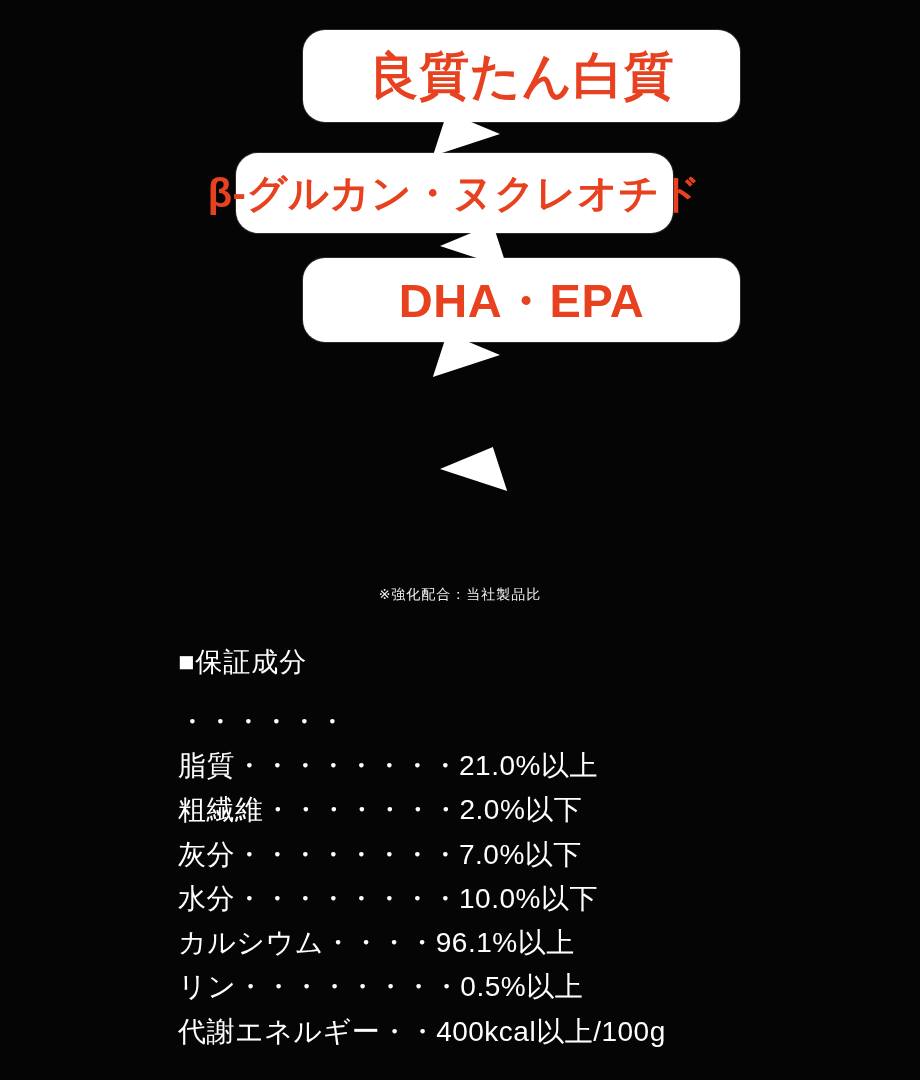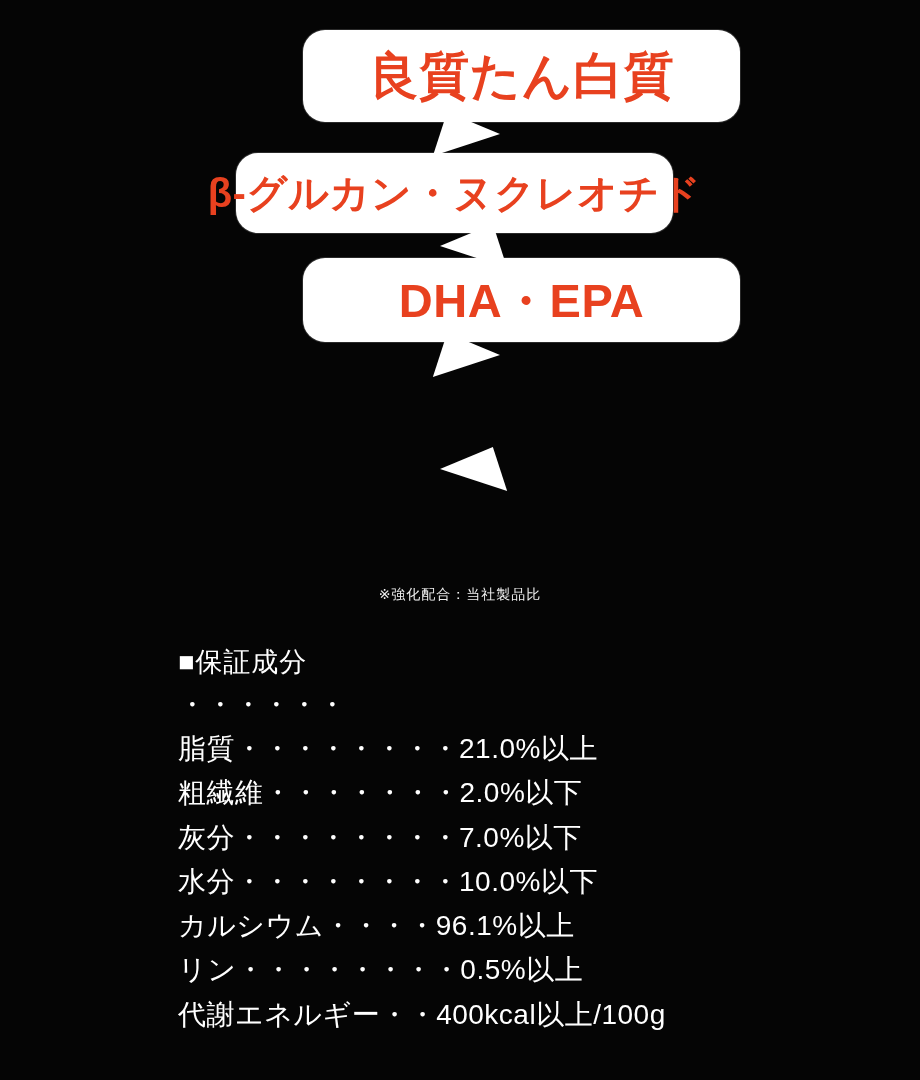--- a/index.html
+++ b/index.html
@@ -94,21 +94,21 @@
   }
 
   
   .analysis {
     margin: 40px 0 0 178px;
     width: 580px;
   }
   .analysis-title {
     font-size: 27px;
     color: #ffffff;
-    margin-bottom: 3px;
+    margin-bottom: 20px;
     letter-spacing: 1px;
   }
   .analysis-row {
     display: flex;
     align-items: baseline;
     font-size: 28px;
     line-height: 1.58;
     color: #ffffff;
     letter-spacing: 0.5px;
   }

